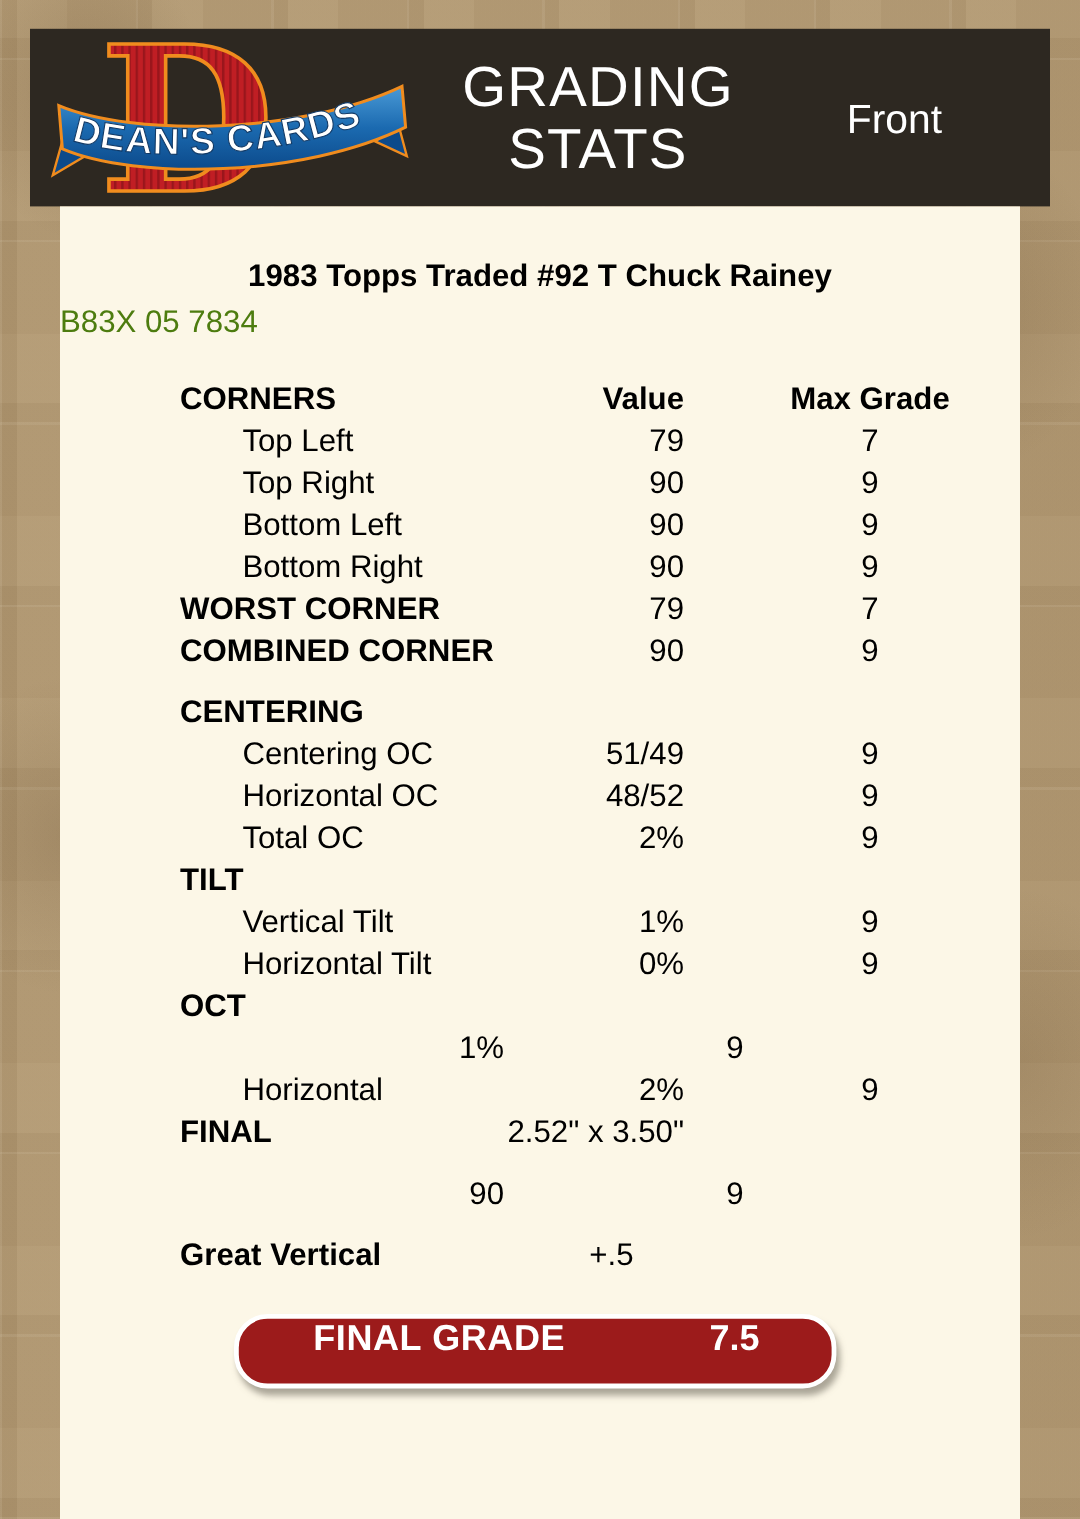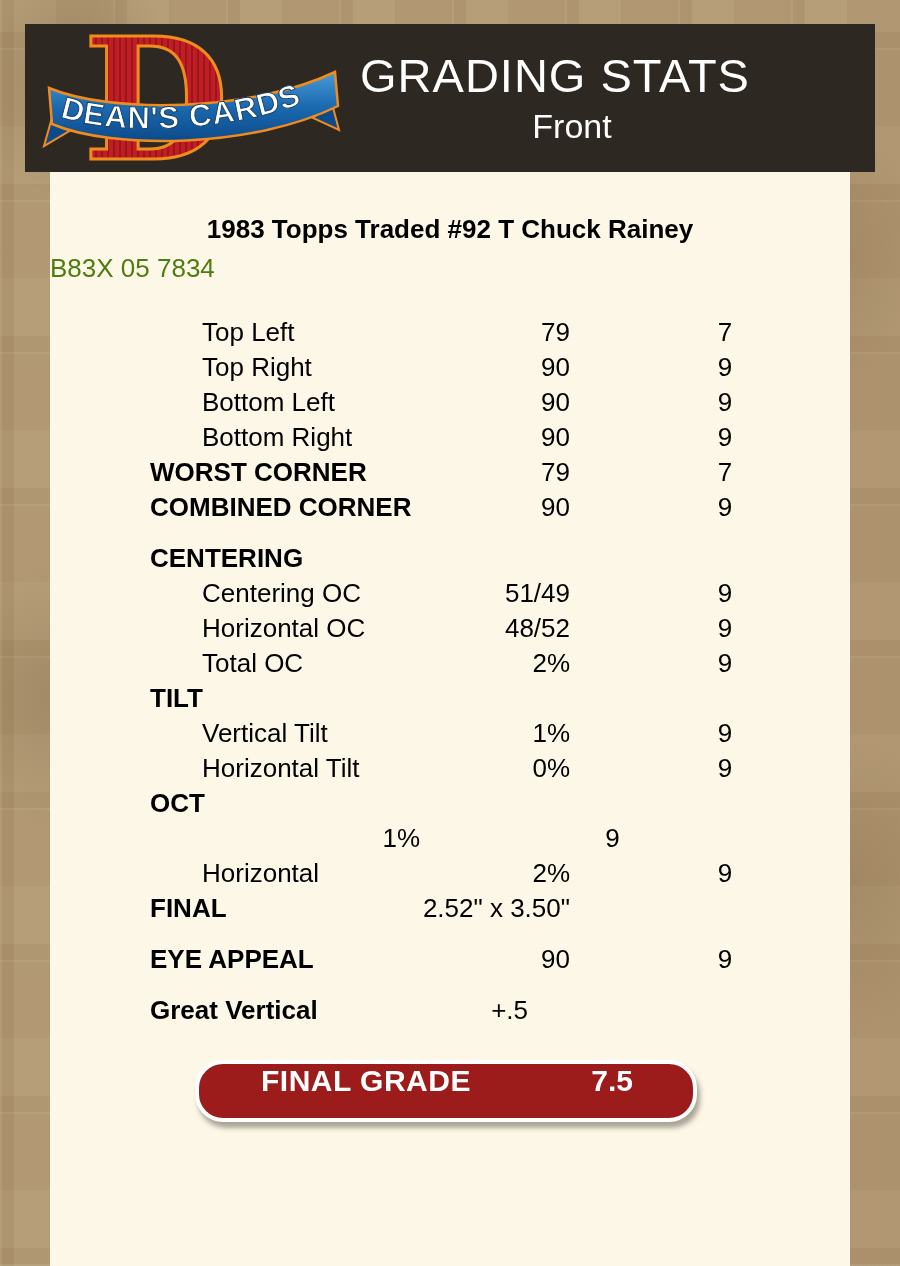--- a/index.html
+++ b/index.html
@@ -25,21 +25,21 @@
       repeating-linear-gradient(0deg,  rgba(122,97,62,.08) 0 18px, rgba(206,186,151,.08) 18px 76px, rgba(122,97,62,.04) 76px 152px);
   }
   .header{
     position:absolute;left:25px;top:24px;width:850px;height:148px;
     background:#2d2821;
   }
   .logo{position:absolute;left:16px;top:4px;width:304px;height:144px;}
   .logo svg{display:block;width:100%;height:100%;}
   .header-text{
     position:absolute;left:300px;right:90px;top:0;height:100%;
-    display:flex;flex-direction:column;align-items:center;justify-content:center;
+    display:flex;align-items:center;justify-content:center;
     color:#ffffff;text-align:center;
   }
   .header-title{font-size:47px;letter-spacing:1px;line-height:1.1;}
   .header-subtitle{font-size:34px;margin-top:5px;margin-left:34px;}
   .panel{
     position:absolute;left:50px;top:172px;width:800px;height:1253px;
     background:#fcf7e7;
   }
   .card-title{margin-top:42px;text-align:center;font-size:26px;font-weight:bold;color:#000;}
   .card-serial{margin-top:8px;text-align:left;font-size:26px;color:#4d7c0f;}
@@ -104,20 +104,26 @@
       <div class="header-title">GRADING STATS</div>
       <div class="header-subtitle">Front</div>
     </div>
   </div>
 
   <div class="panel">
     <div class="card-title">1983 Topps Traded #92 T Chuck Rainey</div>
     <div class="card-serial">B83X 05 7834</div>
 
     <div class="stats-table" id="stats-table">
+        <div class="trow bold colhead">
+          <div class="label">CORNERS</div>
+          <div class="value">Value</div>
+          <div class="spacer"></div>
+          <div class="max">Max Grade</div>
+        </div>
         <div class="trow">
           <div class="label indent">Top Left</div>
           <div class="value">79</div>
           <div class="spacer"></div>
           <div class="max">7</div>
         </div>
         <div class="trow">
           <div class="label indent">Top Right</div>
           <div class="value">90</div>
           <div class="spacer"></div>
@@ -206,21 +212,20 @@
           <div class="spacer"></div>
           <div class="max">9</div>
         </div>
         <div class="trow bold">
           <div class="label">FINAL</div>
           <div class="value">2.52" x 3.50"</div>
           <div class="spacer"></div>
           <div class="max"></div>
         </div>
         <div class="trow bold gap">
-          <div class="label">EYE APPEAL</div>
           <div class="value">90</div>
           <div class="spacer"></div>
           <div class="max">9</div>
         </div>
         <div class="trow bold gap">
           <div class="label">Great Vertical</div>
           <div class="value shift">+.5</div>
           <div class="spacer"></div>
           <div class="max"></div>
         </div>

